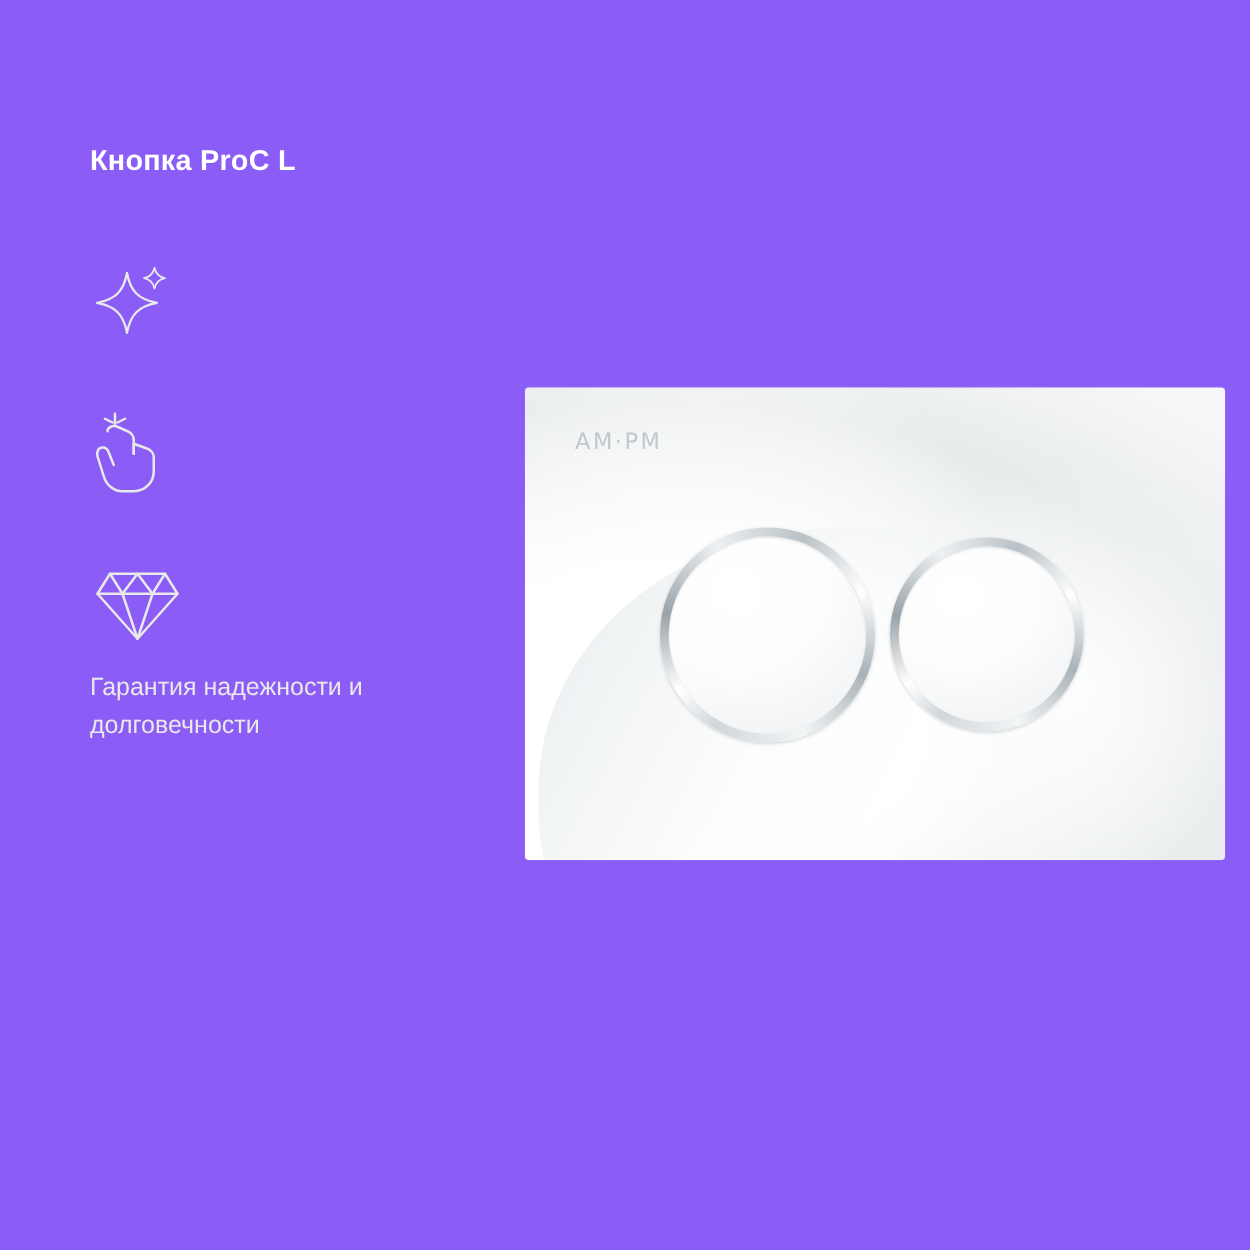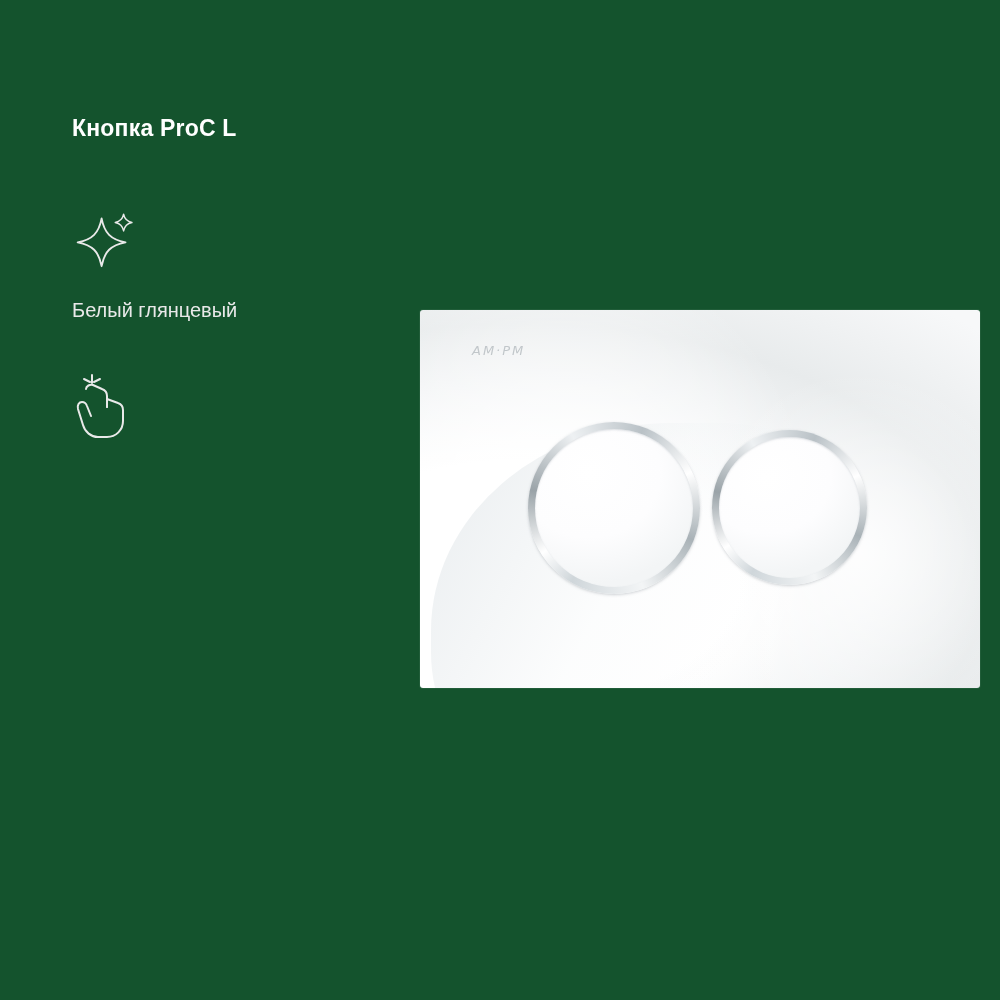--- a/index.html
+++ b/index.html
@@ -10,21 +10,21 @@
     width: 1000px;
     height: 1000px;
     background: #1e1e1e;
     font-family: "Liberation Sans", sans-serif;
     overflow: hidden;
   }
   .page {
     position: relative;
     width: 1000px;
     height: 1000px;
-    background: #14532d;
+    background: #8b5cf6;
   }
 
   
   .title {
     position: absolute;
     left: 72px;
     top: 115px;
     color: #ffffff;
     font-size: 23px;
     font-weight: bold;
@@ -99,27 +99,26 @@
     right: -10%;
     bottom: -30%;
     width: 70%;
     height: 120%;
     background: radial-gradient(55% 50% at 55% 45%, rgba(255,255,255,0.85) 0%, rgba(255,255,255,0.18) 60%, rgba(255,255,255,0) 80%);
     pointer-events: none;
   }
 
   .brand {
     position: absolute;
-    left: 52px;
+    left: 40px;
     top: 33px;
     color: #b9bfc3;
-    font-size: 13px;
+    font-size: 18px;
     letter-spacing: 2px;
     font-family: "DejaVu Sans", sans-serif;
-    font-style: italic;
     opacity: 0.85;
     user-select: none;
   }
 
   .btn-ring {
     position: absolute;
     border-radius: 50%;
     background: transparent;
   }
   .btn-ring .ring-outer {
@@ -168,37 +167,48 @@
 
   <div class="features">
 
     <div class="feature">
       <span class="feature-icon">
         <svg viewBox="0 0 76 76" width="76" height="76" fill="none" stroke="#e9e9e9" stroke-width="2" stroke-linejoin="round" stroke-linecap="round">
           <path d="M30 8 C33 24, 40 31, 56 34 C40 37, 33 44, 30 60 C27 44, 20 37, 4 34 C20 31, 27 24, 30 8 Z" transform="translate(2,6) scale(0.92)"></path>
           <path d="M58 6 C59.4 13, 62.6 16.2, 69.6 17.6 C62.6 19, 59.4 22.2, 58 29.2 C56.6 22.2, 53.4 19, 46.4 17.6 C53.4 16.2, 56.6 13, 58 6 Z" transform="translate(-6,2) scale(0.72) translate(22,4)"></path>
         </svg>
       </span>
-      <div class="feature-label">Белый глянцевый</div>
     </div>
 
 
     <div class="feature">
       <span class="feature-icon">
         <svg viewBox="0 0 76 76" width="76" height="76" fill="none" stroke="#e9e9e9" stroke-width="2" stroke-linejoin="round" stroke-linecap="round">
           <path d="M20 6 L20 14"></path>
           <path d="M12 10 L18 13"></path>
           <path d="M28 10 L22 13"></path>
           <path d="M14 20 C14 17, 18 15, 21 16 L30 20 C33 21, 35 24, 35 27 L35 38"></path>
           <path d="M35 30 L46 34 C49 35, 51 38, 51 41 L51 52 C51 61, 44 68, 35 68 L26 68 C19 68, 13 63, 11 56 L6 40 C5 36, 7 33, 10 33 C12 33, 14 34, 15 37 L19 47"></path>
           <path d="M35 38 L35 31"></path>
         </svg>
       </span>
     </div>
 
+    <div class="feature">
+      <span class="feature-icon">
+        <svg viewBox="0 0 76 76" width="76" height="76" fill="none" stroke="#e9e9e9" stroke-width="2" stroke-linejoin="round" stroke-linecap="round">
+          <path d="M16 14 L60 14 L70 30 L38 66 L6 30 Z"></path>
+          <path d="M6 30 L70 30"></path>
+          <path d="M16 14 L26 30 L38 66 L50 30 L60 14"></path>
+          <path d="M26 30 L38 14 L50 30"></path>
+        </svg>
+      </span>
+      <div class="feature-label">Гарантия надежности и
+долговечности</div>
+    </div>
 
   </div>
 
   <div class="product">
     <div class="gloss-a"></div>
     <div class="gloss-b"></div>
     <div class="gloss-c"></div>
 
     <div class="brand">AM·PM</div>
 

